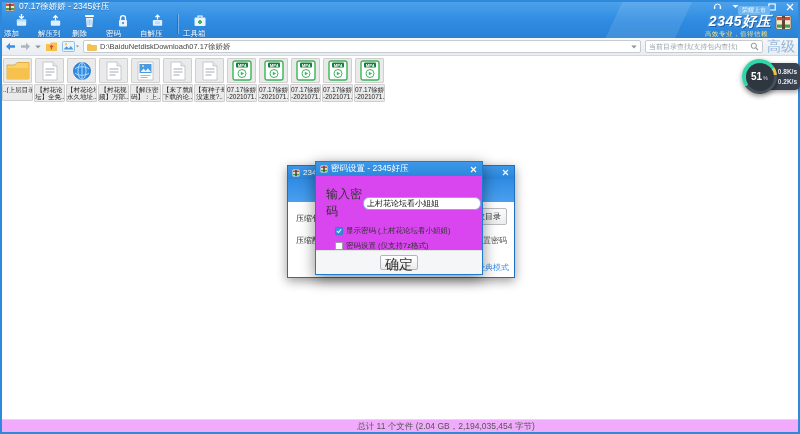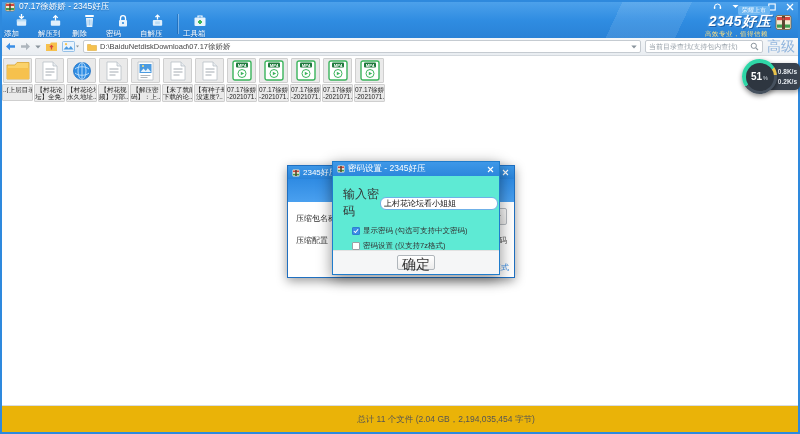--- a/index.html
+++ b/index.html
@@ -76,21 +76,21 @@
   .dback-title { height:13px; background:linear-gradient(180deg,#3d97e7,#2a84da); display:flex; align-items:center; padding:0 4px; }
   .dback-title .dtitle { color:#fff; font-size:8px; margin-left:3px; }
   .dback-banner { height:23px; background:linear-gradient(180deg,#2f8be3,#4aa0ef); }
   .dback-body { position:relative; height:76px; font-size:8px; color:#333; }
   .dback-l1 { position:absolute; left:8px; top:11px; white-space:nowrap; }
   .dback-b1 { position:absolute; right:7px; top:6px; font-size:8px; color:#333; background:linear-gradient(#fbfbfb,#ededed);
     border:1px solid #b7bcc1; border-radius:2px; padding:2px 5px; white-space:nowrap; }
   .dback-l2 { position:absolute; left:8px; top:33px; white-space:nowrap; }
   .dback-r2 { position:absolute; right:7px; top:33px; color:#555; white-space:nowrap; }
   .dback-link { position:absolute; right:5px; bottom:5px; color:#3a8ee6; font-size:8px; white-space:nowrap; cursor:pointer; }
-  .dlg { position:absolute; left:332px; top:161px; width:168px; height:114px; background:#5eead4;
+  .dlg { position:absolute; left:315px; top:161px; width:168px; height:114px; background:#d946ef;
     border:1px solid #1f7ccc; box-shadow:0 4px 14px rgba(0,0,0,.45); z-index:30; }
   .dlg-title { height:14px; background:linear-gradient(180deg,#3e98e8,#2c87dc); display:flex; align-items:center; padding:0 4px; }
   .dlg-title .dtitle { color:#fff; font-size:8.5px; margin-left:3px; }
   .dclose { margin-left:auto; width:9px; height:9px; display:flex; align-items:center; justify-content:center; cursor:pointer; }
   .dlg-body { padding:10px 11px 0 10px; }
   .frow { display:flex; align-items:center; margin-bottom:6px; }
   .flabel { width:37px; font-size:12px; color:#333; flex:none; }
   .finput { flex:1; height:13px; font-size:8px; color:#111; padding:0 3px; border-radius:6px; outline:none;
     font-family:"Liberation Sans","DejaVu Sans",sans-serif; }
   .finput.active { border:1px solid #6fb1e8; background:#fff; }
@@ -98,21 +98,21 @@
   .crow { display:flex; align-items:center; gap:3px; margin:0 0 5px 9px; cursor:pointer; }
   .cb { width:8px; height:8px; border-radius:1px; flex:none; display:flex; align-items:center; justify-content:center; }
   .cb.checked { background:#3a8ee6; border:1px solid #2f7fd2; }
   .cb.unchecked { background:#fff; border:1px solid #9aa0a6; }
   .clabel { font-size:7.5px; color:#333; white-space:nowrap; }
   .dlg-footer { position:absolute; left:0; right:0; bottom:0; height:24px; background:#f5f6f7; border-top:1px solid #e2e2e2;
     display:flex; align-items:center; justify-content:center; }
   .ok-btn { min-width:38px; height:15px; font-size:14px; color:#333; border:1px solid #b0b6bb; border-radius:2px;
     background:linear-gradient(#ffffff,#ececec); cursor:pointer; font-family:"Liberation Sans","DejaVu Sans",sans-serif; }
   
-  .statusbar { position:absolute; left:0; bottom:0; width:800px; height:29px; background:#eab308;
+  .statusbar { position:absolute; left:0; bottom:0; width:800px; height:15px; background:#f0abfc;
     border-top:1px solid #d9dde0; display:flex; align-items:center; justify-content:center; }
   .status-text { font-size:8.5px; color:#555; transform:translateX(46px); }
   .frame { position:absolute; inset:0; border:2px solid #2e89dd; pointer-events:none; z-index:40; }
   svg { display:block; }
 </style>
 </head>
 <body>
 
 <div class="screen">
 
@@ -549,21 +549,21 @@
       <div class="frow">
         <span class="flabel">输入密码</span>
         <input class="finput active" type="text" value="上村花论坛看小姐姐" style="">
       </div>
       <div class="crow">
         <span class="cb checked">
           <svg width="7" height="6" viewBox="0 0 7 6">
               <path d="M1 3l1.8 1.8L6 1" fill="none" stroke="#fff" stroke-width="1.2"></path>
             </svg>
         </span>
-        <span class="clabel">显示密码 (勾选可支持中文密码)</span>
+        <span class="clabel">显示密码 (上村花论坛看小姐姐)</span>
       </div>
       <div class="crow">
         <span class="cb unchecked"></span>
         <span class="clabel">密码设置 (仅支持7z格式)</span>
       </div>
     </div>
     <div class="dlg-footer">
       <button class="ok-btn">确定</button>
     </div>
   </div>

